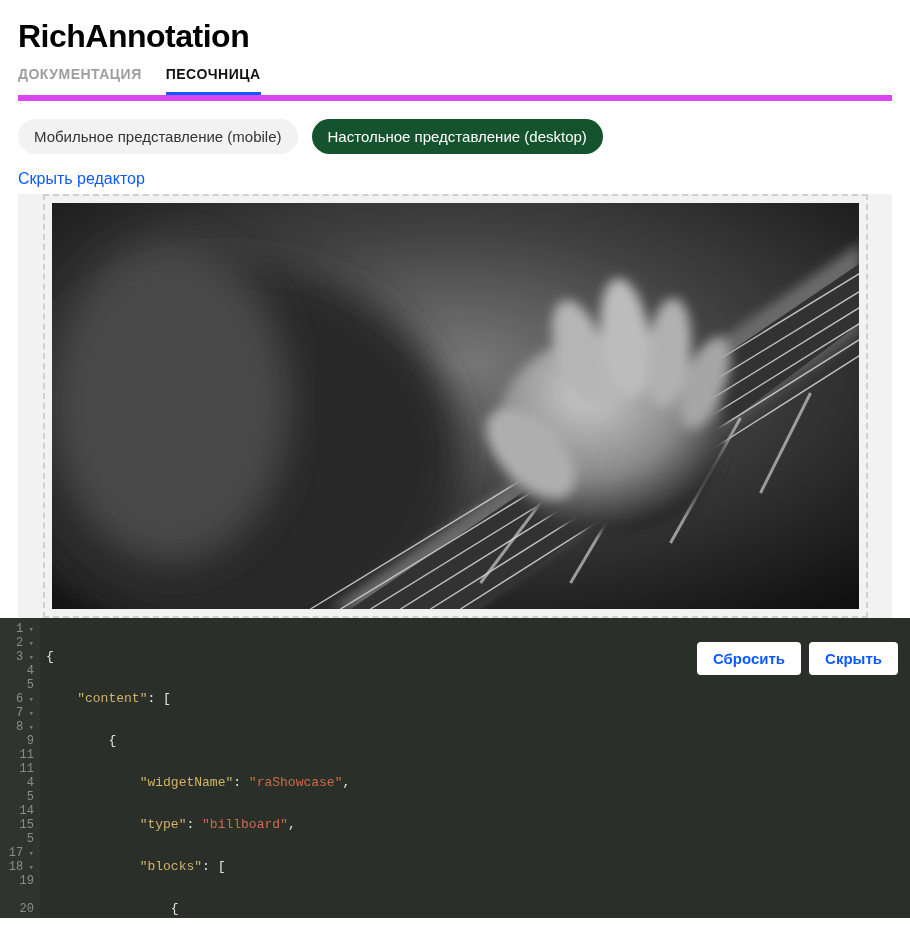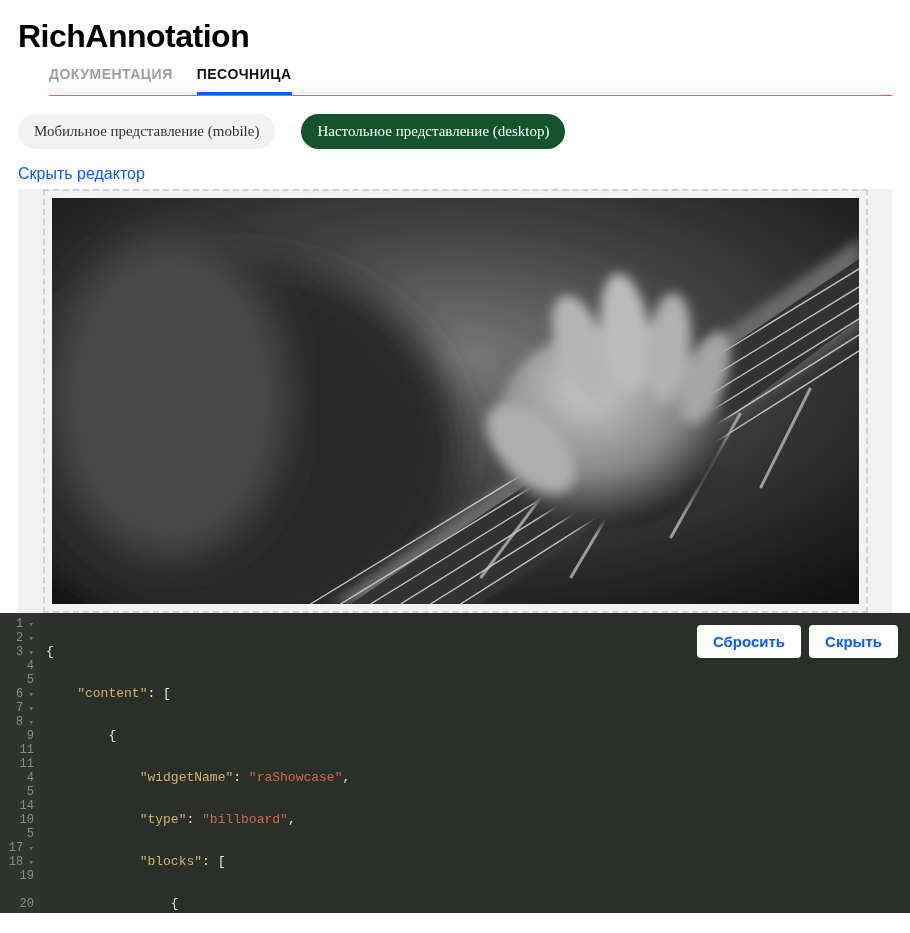--- a/index.html
+++ b/index.html
@@ -1,34 +1,34 @@
 <!DOCTYPE html>
 <html><head>
 <meta charset="utf-8">
 <style>
   * { box-sizing: border-box; margin: 0; padding: 0; }
   body { font-family: -apple-system, BlinkMacSystemFont, "Segoe UI", Arial, sans-serif; background: #fff; color: #000; width: 910px; }
   .page { padding: 0 18px; }
   .title { font-size: 32px; font-weight: 800; letter-spacing: -0.5px; margin-top: 18px; margin-bottom: 11px; }
-  .tabs { display: flex; gap: 24px; border-bottom: 1px solid #d946ef; margin-left: 31px; }
+  .tabs { display: flex; gap: 24px; border-bottom: 6px solid #d946ef; }
   .tab { font-size: 14px; font-weight: 700; letter-spacing: .5px; text-transform: uppercase; padding: 0 0 10px 0; color: #9e9e9e; cursor: pointer; border-bottom: 3px solid transparent; }
   .tab.active { color: #111; border-bottom-color: #0d5bff; }
-  .chips { display: flex; gap: 26px; margin: 18px 0 16px; font-family: Liberation Serif, serif; }
+  .chips { display: flex; gap: 14px; margin: 18px 0 16px; }
   .chip { font-size: 15px; padding: 9px 16px; border-radius: 18px; background: #f2f2f2; color: #333; cursor: pointer; }
   .chip.active { background: #14532d; color: #fff; }
   .link { color: #0d5bff; font-size: 16px; cursor: pointer; margin-bottom: 6px; display: inline-block; }
 
   .preview-wrap { background: #f2f2f2; padding: 0; border-radius: 0; }
   .dashed { margin: 0 auto; width: 825px; padding: 7px; border: 2px dashed #d0d0d0; background: #f2f2f2; }
 
   
   .img-svg { width: 100%; height: 406px; display: block; }
 
   .editor { position: relative; background: #2a2f29; color: #e6e6e6; font-family: Consolas, "Courier New", monospace; font-size: 13px; line-height: 14px; margin-left: -18px; margin-right: -18px; width: 910px; height: 300px; overflow: hidden; }
-  .editor .buttons { position: absolute; top: 12px; right: 12px; display: flex; gap: 8px; z-index: 5; }
+  .editor .buttons { position: absolute; top: 24px; right: 12px; display: flex; gap: 8px; z-index: 5; }
   .editor .btn { background: #fff; color: #0d5bff; border: none; padding: 8px 16px; border-radius: 4px; font-size: 15px; font-weight: 600; cursor: pointer; }
   .gutter { position: absolute; left: 0; top: 0; bottom: 0; width: 40px; background: #2f3430; color: #8a8f85; text-align: right; padding: 4px 6px 0 0; font-size: 12px; line-height: 14px; }
   .gutter .ln { height: 14px; }
   .gutter .fold::after { content: " ▾"; color: #777; font-size: 9px; }
   .code { position: absolute; left: 40px; right: 0; top: 0; bottom: 0; padding: 4px 0 0 6px; white-space: pre; }
   .cline { height: 14px; }
   .key { color: #d1b36a; }   
   .str { color: #cf6b4a; }   
   .punc { color: #e6e6e6; }
 </style>
@@ -125,21 +125,21 @@
         <div class="ln">5</div>
         <div class="ln fold">6</div>
         <div class="ln fold">7</div>
         <div class="ln fold">8</div>
         <div class="ln">9</div>
         <div class="ln">11</div>
         <div class="ln">11</div>
         <div class="ln">4</div>
         <div class="ln">5</div>
         <div class="ln">14</div>
-        <div class="ln">10</div>
+        <div class="ln">15</div>
         <div class="ln">5</div>
         <div class="ln fold">17</div>
         <div class="ln fold">18</div>
         <div class="ln">19</div>
         <div class="ln"></div>
         <div class="ln">20</div>
       </div>
     <div class="code">
       <div class="cline"><span class="punc">{</span></div>
       <div class="cline"><span>    </span><span class="key">"content"</span><span class="punc">: [</span></div>

